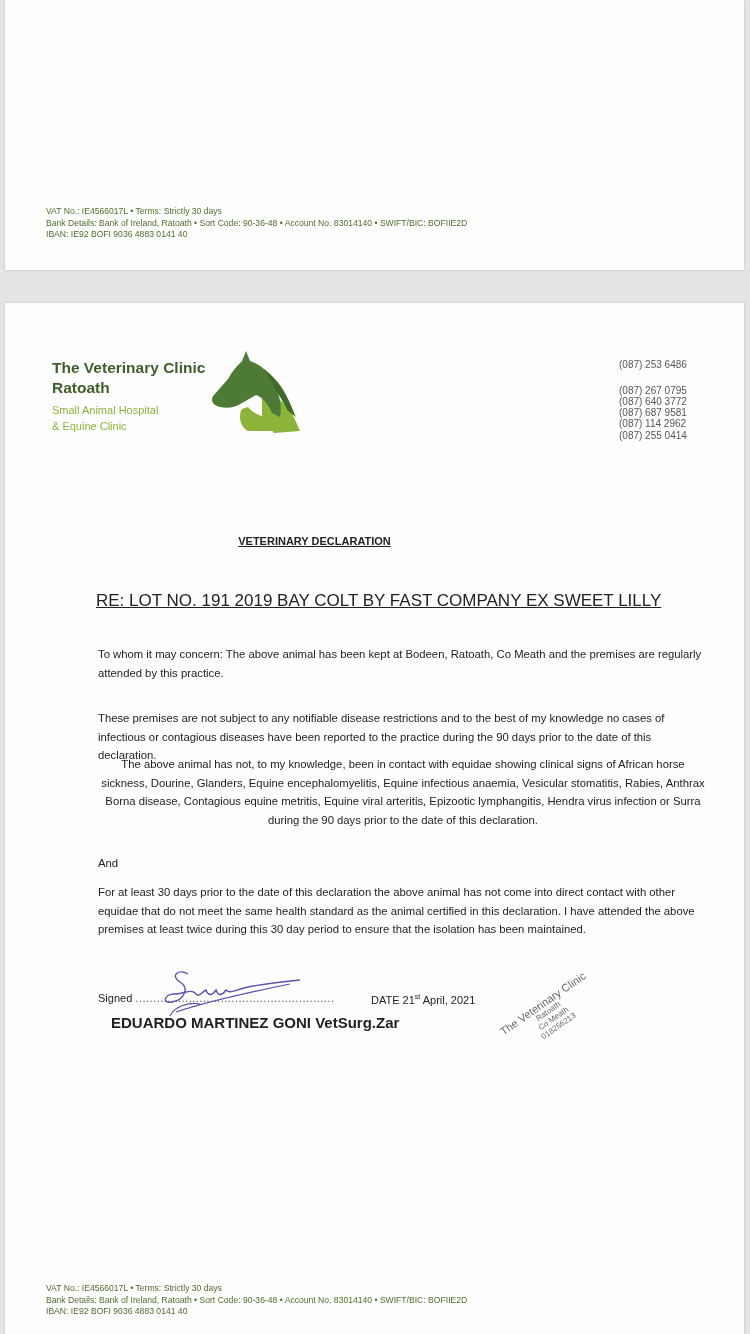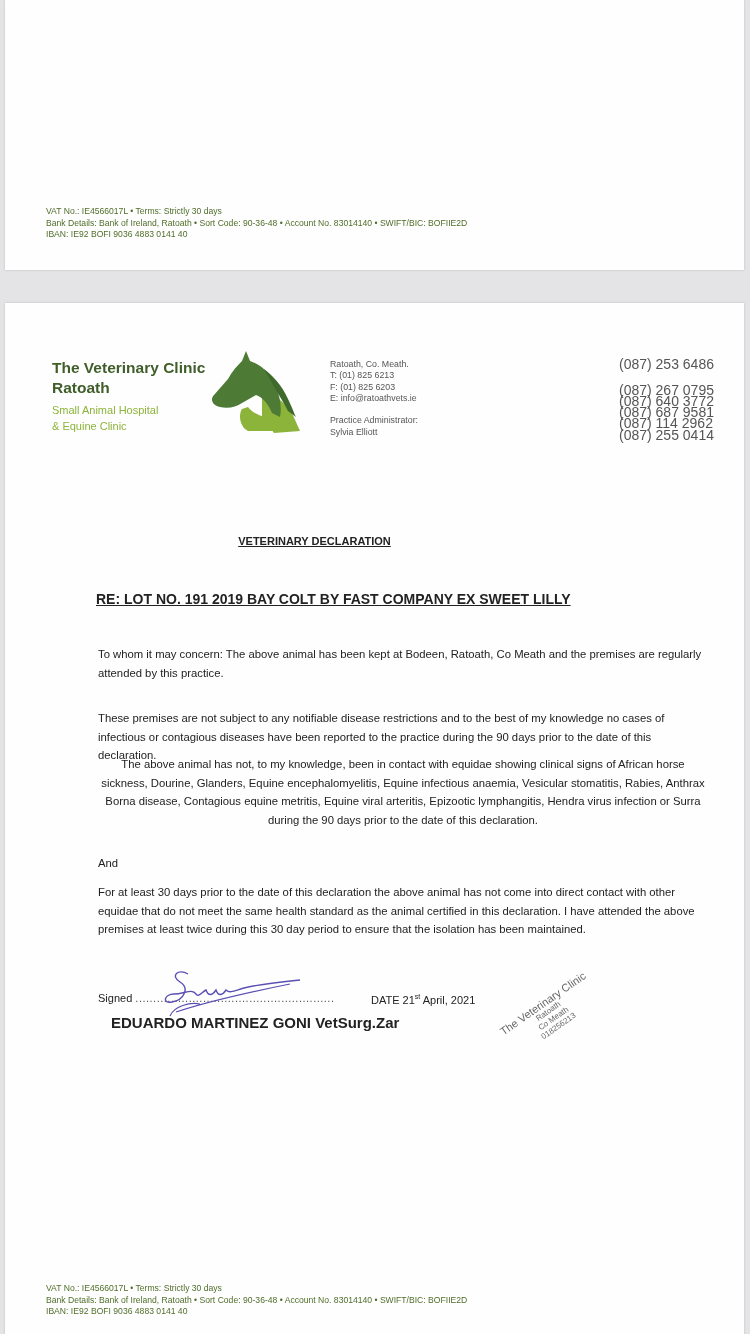--- a/index.html
+++ b/index.html
@@ -14,26 +14,26 @@
   #page1 .footer { top:206px; }
   #page2 .footer { top:980px; }
   .footer div { white-space:nowrap; }
 
   .logo-title { position:absolute; left:47px; top:55px; font-size:15.5px; font-weight:bold; color:#3f5e2a; line-height:20px; }
   .logo-sub { position:absolute; left:47px; top:99px; font-size:11px; color:#8db43a; line-height:16px; }
   .horse { position:absolute; left:197px; top:48px; width:100px; height:84px; }
 
   .addr { position:absolute; left:325px; top:56px; font-size:8.8px; line-height:11.3px; color:#555; }
   .staff { position:absolute; left:444px; top:56px; font-size:8.8px; line-height:11.3px; color:#555; }
-  .phones { position:absolute; left:614px; top:56px; font-size:14px; line-height:11.3px; color:#555; }
+  .phones { position:absolute; left:614px; top:56px; font-size:10px; line-height:11.3px; color:#555; }
   .addr div, .staff div, .phones div { white-space:nowrap; height:11.3px; }
   .gap { height:3px !important; }
 
   .decl-title { position:absolute; left:0; width:619px; top:232px; text-align:center; font-size:11px; font-weight:bold; text-decoration:underline; color:#222; }
-  .re { position:absolute; left:91px; top:288px; font-size:14px; font-weight:bold; text-decoration:underline; color:#222; white-space:nowrap; }
+  .re { position:absolute; left:91px; top:288px; font-size:17px; font-weight:normal; text-decoration:underline; color:#222; white-space:nowrap; }
   .body-text { position:absolute; left:93px; width:610px; font-size:11.3px; line-height:18.5px; color:#222; }
   #p1 { top:342px; }
   #p2 { top:406px; }
   #p3 { top:452px;text-align:center; }
   #p4 { top:551px; }
   #p5 { top:580px; }
 
   .signed { position:absolute; left:93px; top:689px; font-size:11px; color:#222; white-space:nowrap; }
   .signed .dots { letter-spacing:0.5px; color:#555; }
   .signer { position:absolute; left:106px; top:711px; font-size:15px; color:#222; white-space:nowrap;font-weight:bold; }
@@ -64,30 +64,20 @@
     <div>Small Animal Hospital</div>
     <div>&amp; Equine Clinic</div>
   </div>
   <svg class="horse" viewBox="0 0 100 84">
     <path d="M60 40 C70 42 82 50 90 62 L98 80 L72 82 L60 66 Z" fill="#8db43a"></path>
     <path d="M40 58 C36 64 38 76 46 80 L72 80 L70 68 C60 66 50 62 46 56 Z" fill="#8db43a"></path>
     <path d="M44 0 L48 10 C60 14 70 24 74 36 C78 46 80 56 78 66 L70 62 C66 52 60 46 54 44 L40 52 C34 56 26 58 18 56 C10 54 8 48 12 44 L26 28 C30 20 36 14 40 10 Z" fill="#4d7a35"></path>
     <path d="M62 18 C70 24 80 34 86 48 C90 56 92 62 94 66 L86 60 C80 48 74 40 70 32 Z" fill="#3f6a2c"></path>
   </svg>
 
-  <div class="addr">
-    <div>Ratoath, Co. Meath.</div>
-    <div>T: (01) 825 6213</div>
-    <div>F: (01) 825 6203</div>
-    <div>E: info@ratoathvets.ie</div>
-    <div class="gap"></div>
-    <div style="height:8.3px"></div>
-    <div>Practice Administrator:</div>
-    <div>Sylvia Elliott</div>
-  </div>
 
 
   <div class="phones">
     <div>(087) 253 6486</div>
     <div></div>
     <div class="gap"></div>
     <div>(087) 267 0795</div>
     <div>(087) 640 3772</div>
     <div>(087) 687 9581</div>
     <div>(087) 114 2962</div>

